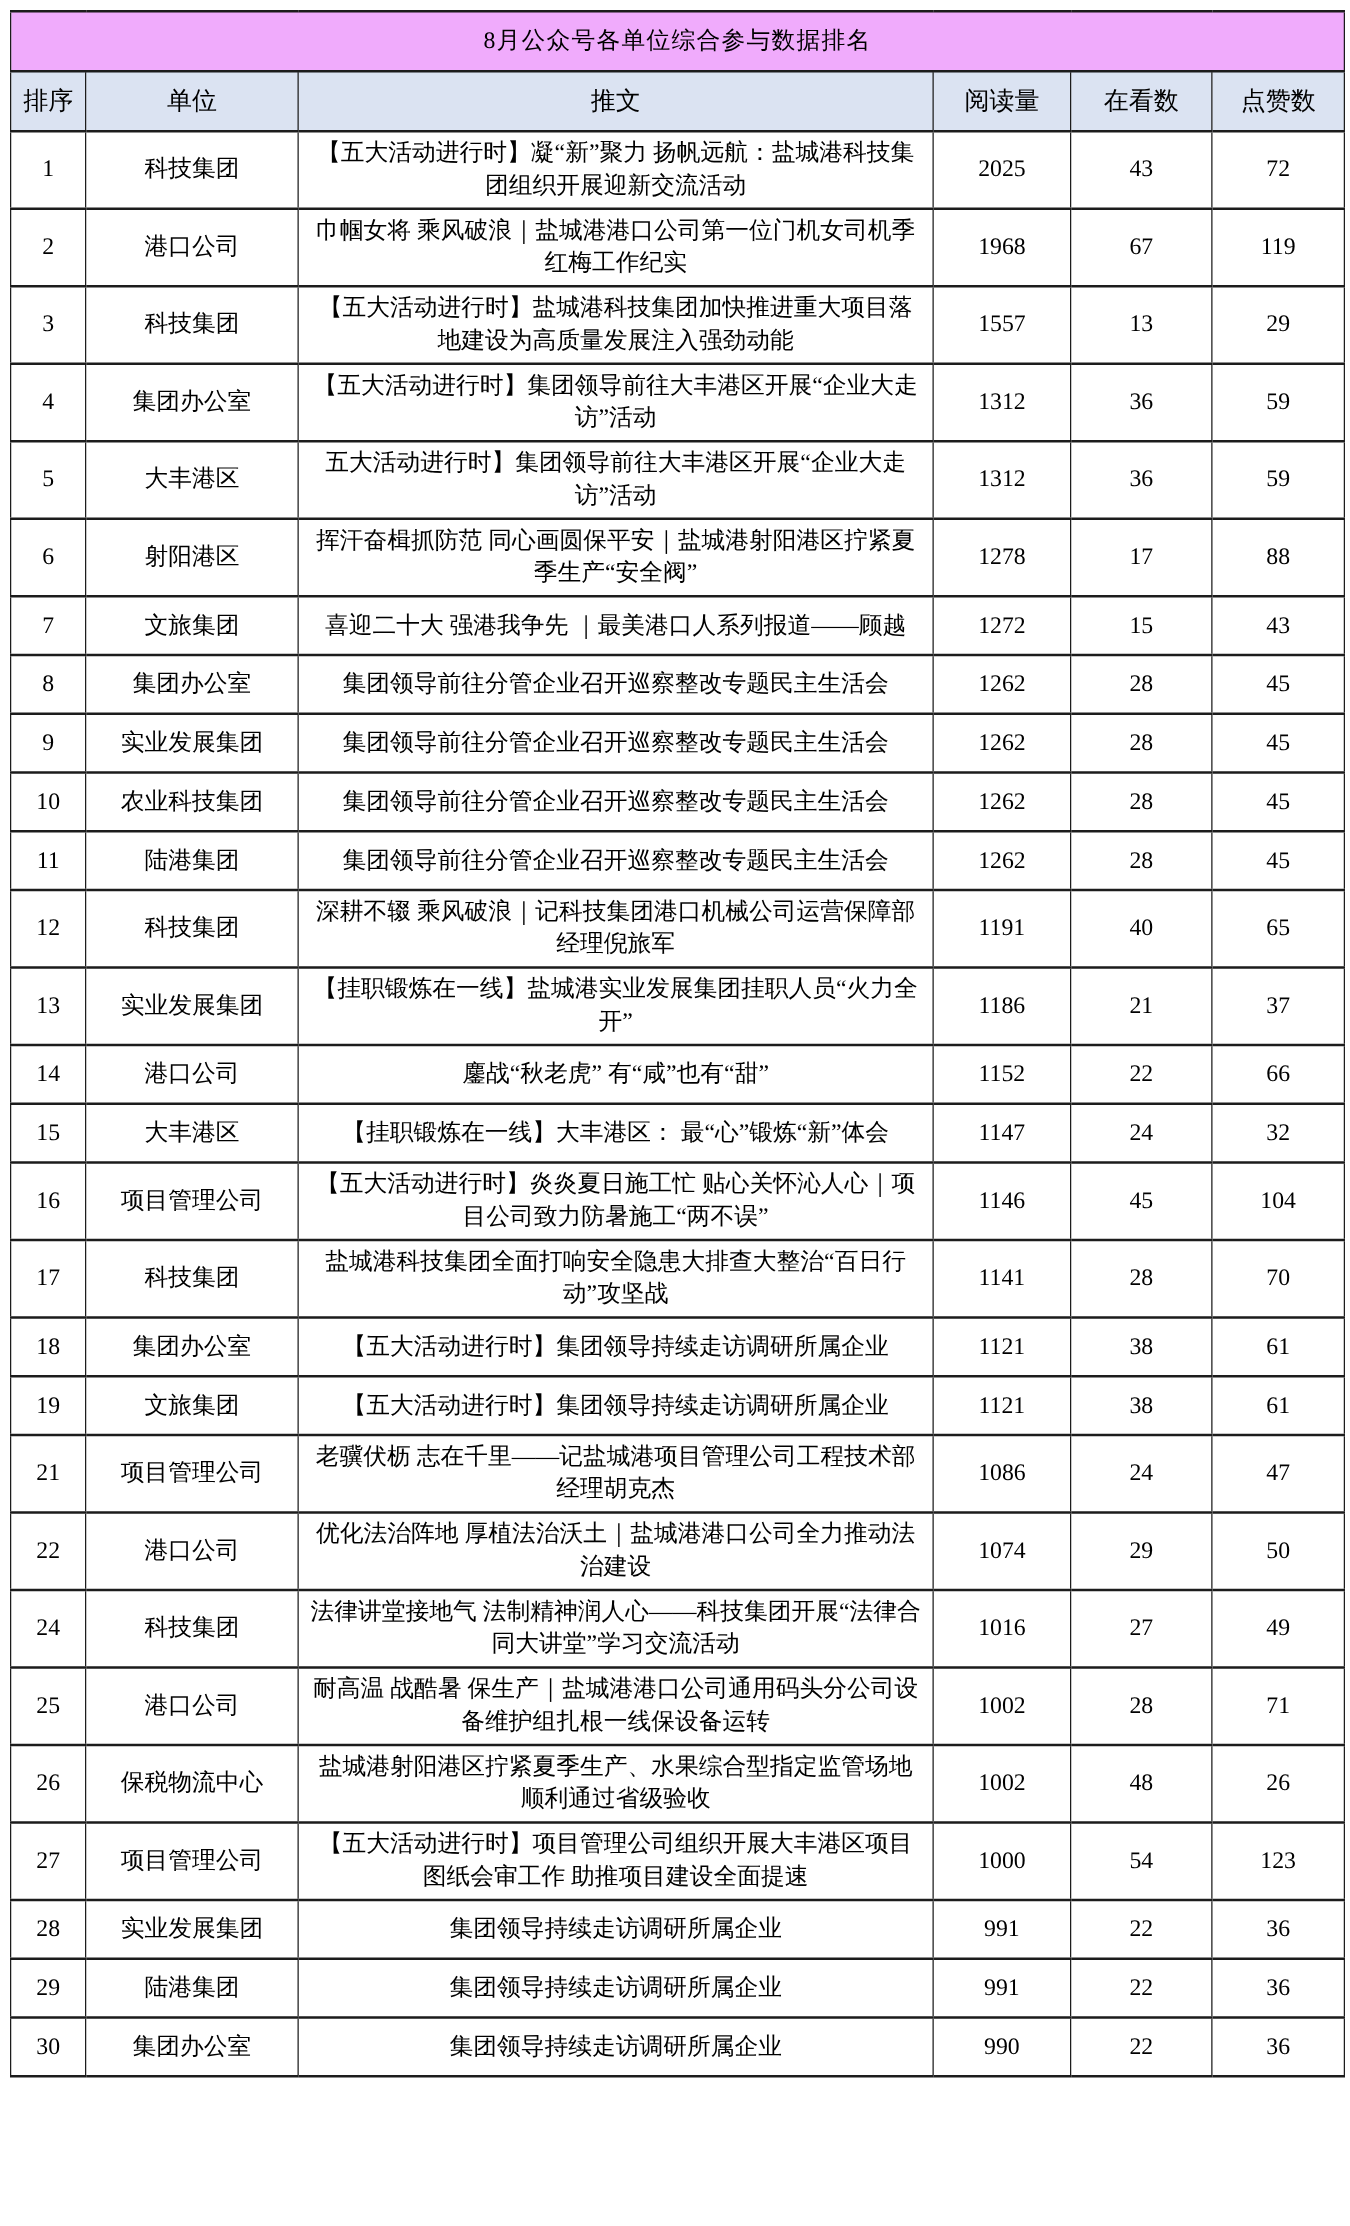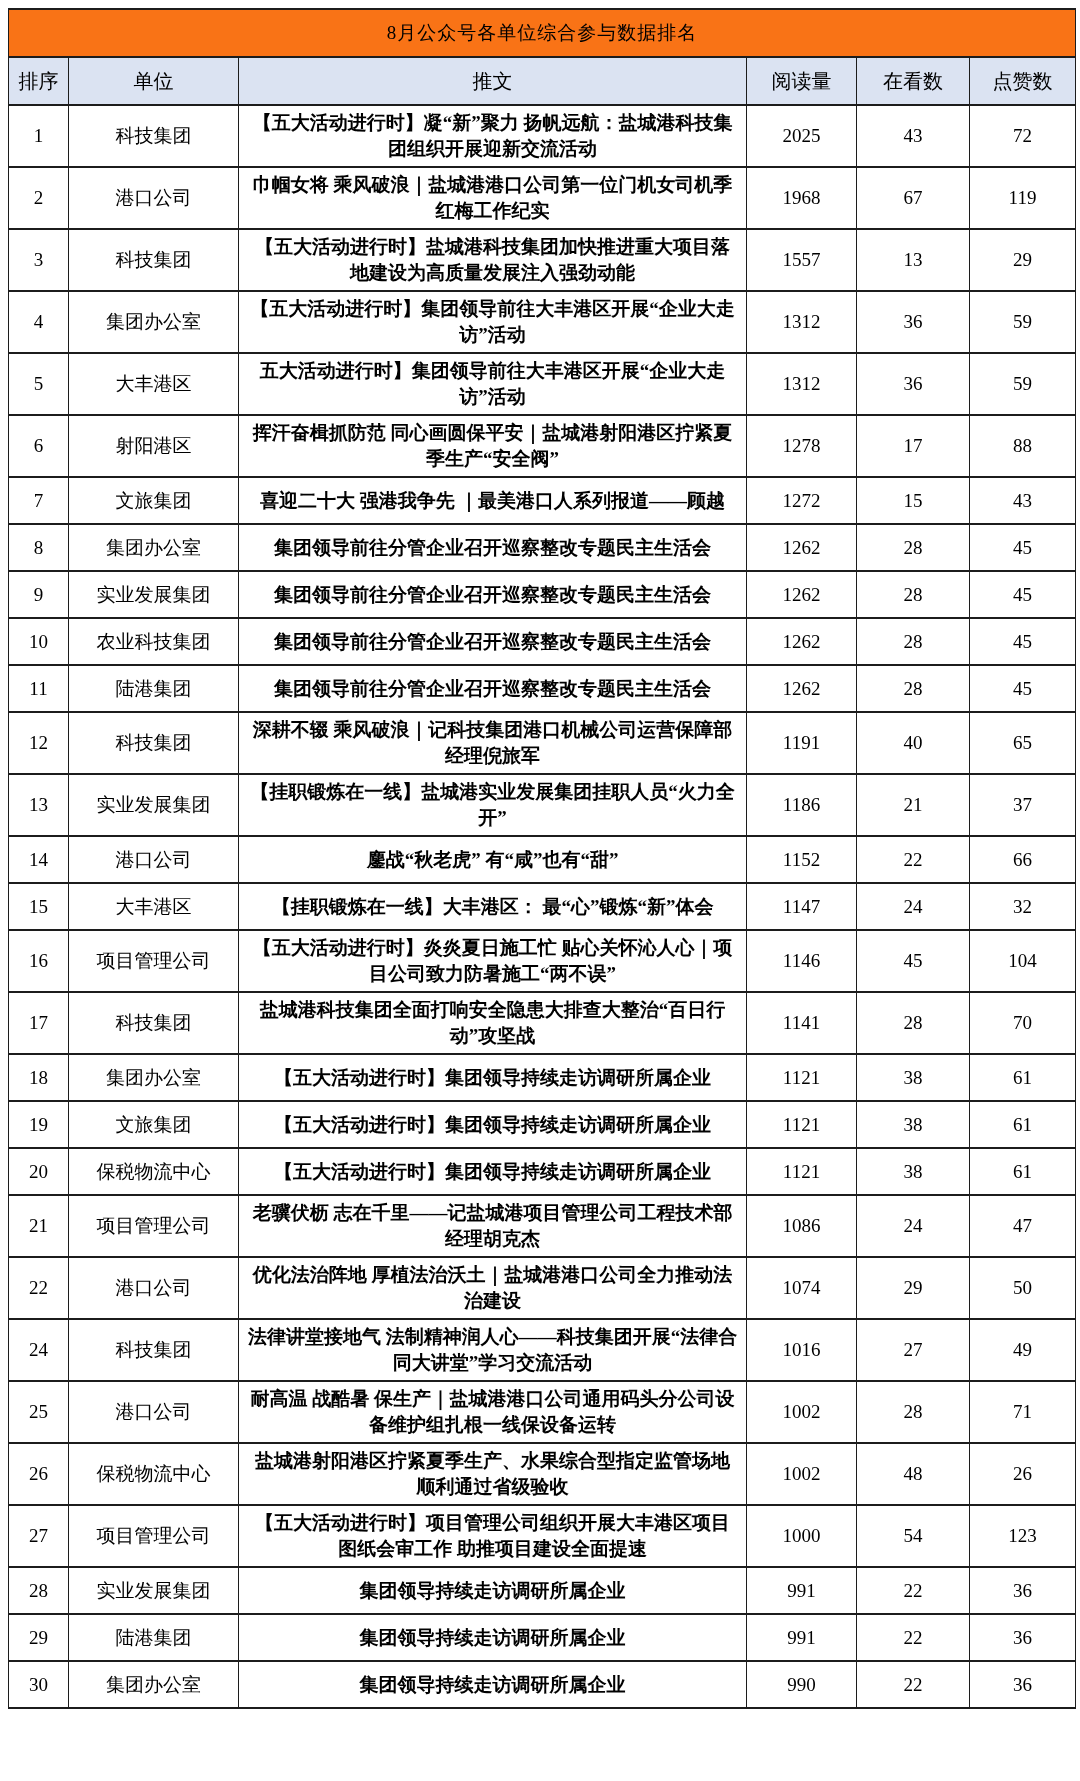--- a/index.html
+++ b/index.html
@@ -26,21 +26,21 @@
     border-bottom-width:2px;
     text-align:center;
     vertical-align:middle;
     padding:4px 8px;
     box-sizing:border-box;
     font-size:19px;
     line-height:26px;
     word-break:break-all;
   }
   tr.title-row th{
-    background:#f97316;
+    background:#f0abfc;
     height:48px;
     font-size:19px;
     font-weight:normal;
     letter-spacing:1px;
   }
   tr.header-row th{
     background:#dbe3f2;
     height:48px;
     font-weight:normal;
     font-size:20px;
@@ -48,21 +48,21 @@
   tbody td{
     background:#ffffff;
     height:47px;
   }
   col.c-rank{width:60px;}
   col.c-unit{width:170px;}
   col.c-article{width:508px;}
   col.c-reads{width:110px;}
   col.c-watch{width:113px;}
   col.c-likes{width:106px;}
-  td.col-article{padding:4px 12px;font-weight:bold;}
+  td.col-article{padding:4px 12px;}
 </style>
 </head>
 <body>
 
 <div class="page">
   <table class="rank">
     <colgroup>
       <col class="c-rank">
         <col class="c-unit">
         <col class="c-article">
@@ -230,28 +230,20 @@
   </tr>
         <tr>
     <td class="col-rank">19</td>
     <td class="col-unit">文旅集团</td>
     <td class="col-article">【五大活动进行时】集团领导持续走访调研所属企业</td>
     <td class="col-reads">1121</td>
     <td class="col-watch">38</td>
     <td class="col-likes">61</td>
   </tr>
         <tr>
-    <td class="col-rank">20</td>
-    <td class="col-unit">保税物流中心</td>
-    <td class="col-article">【五大活动进行时】集团领导持续走访调研所属企业</td>
-    <td class="col-reads">1121</td>
-    <td class="col-watch">38</td>
-    <td class="col-likes">61</td>
-  </tr>
-        <tr>
     <td class="col-rank">21</td>
     <td class="col-unit">项目管理公司</td>
     <td class="col-article">老骥伏枥 志在千里——记盐城港项目管理公司工程技术部经理胡克杰</td>
     <td class="col-reads">1086</td>
     <td class="col-watch">24</td>
     <td class="col-likes">47</td>
   </tr>
         <tr>
     <td class="col-rank">22</td>
     <td class="col-unit">港口公司</td>

